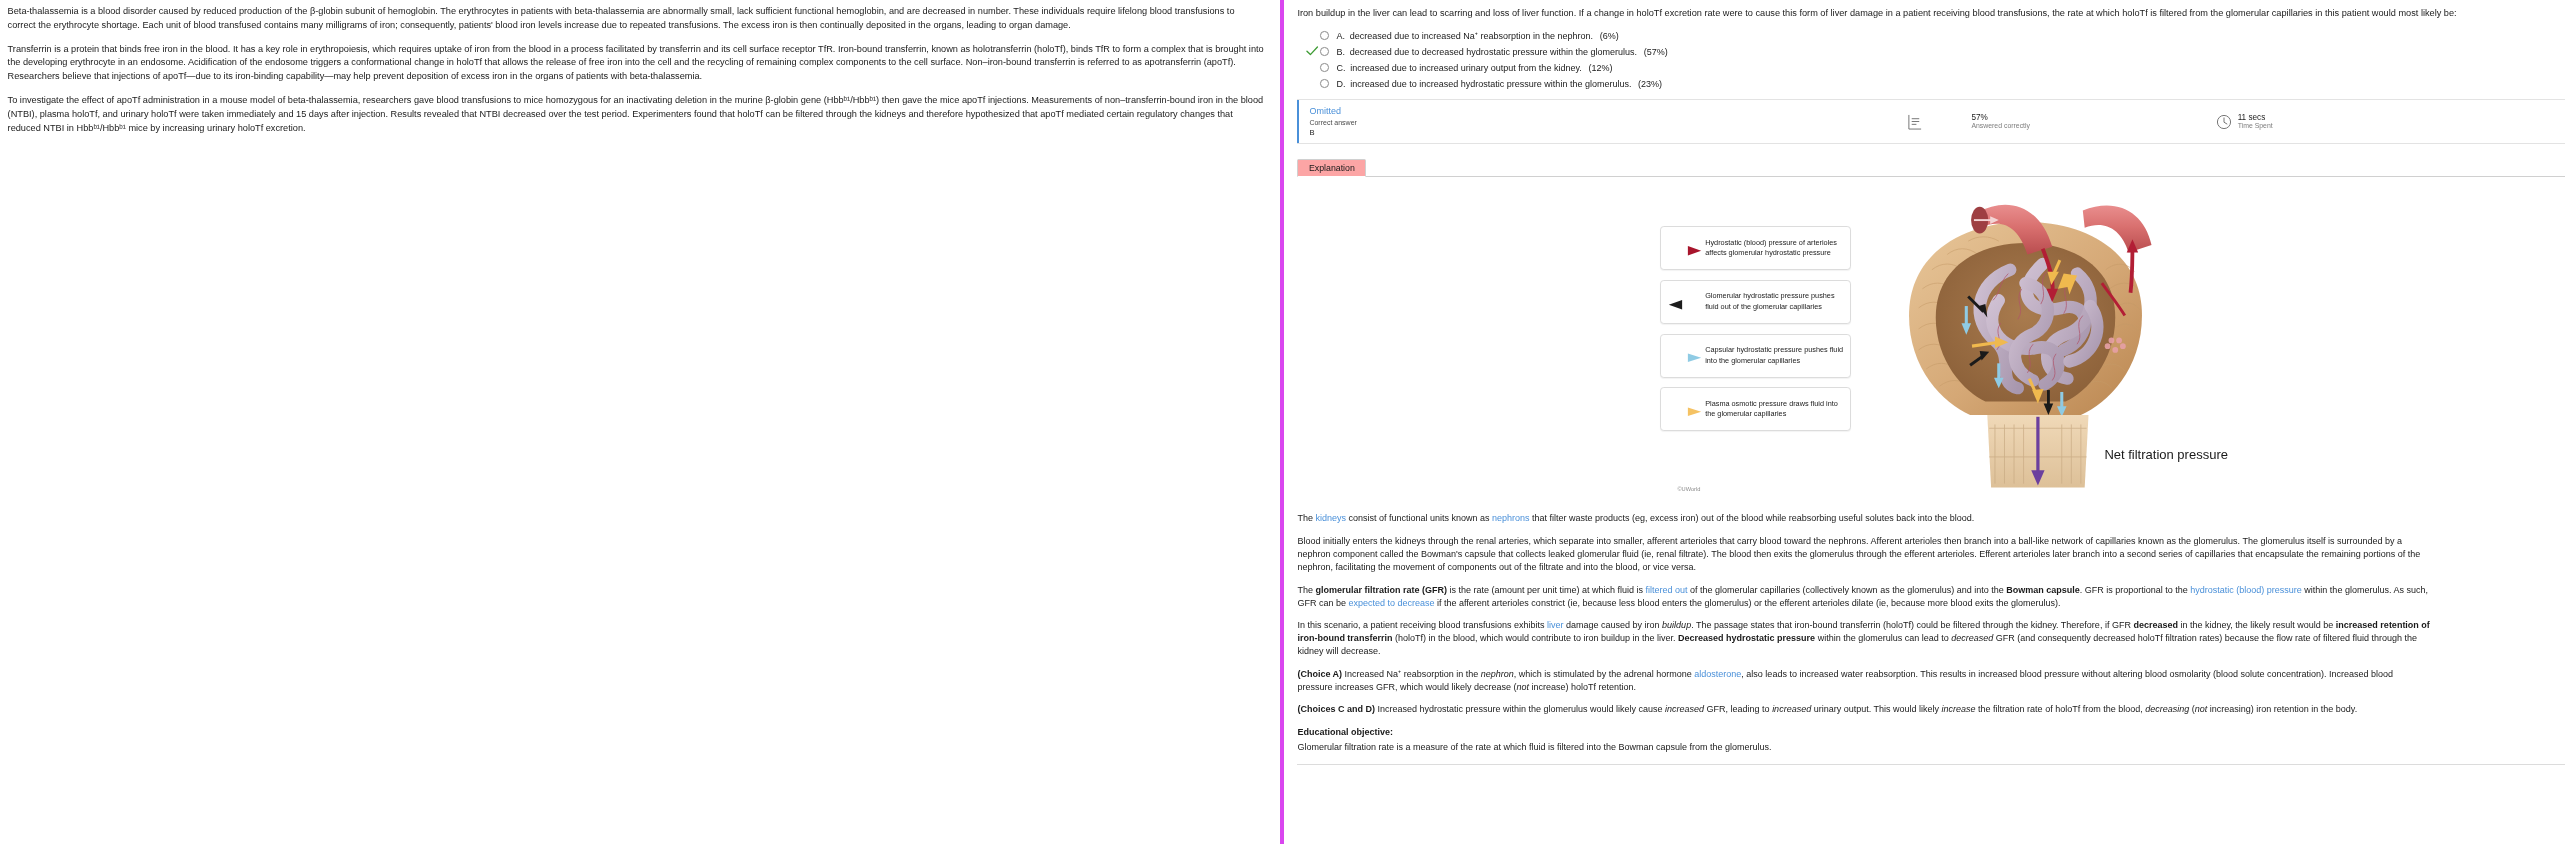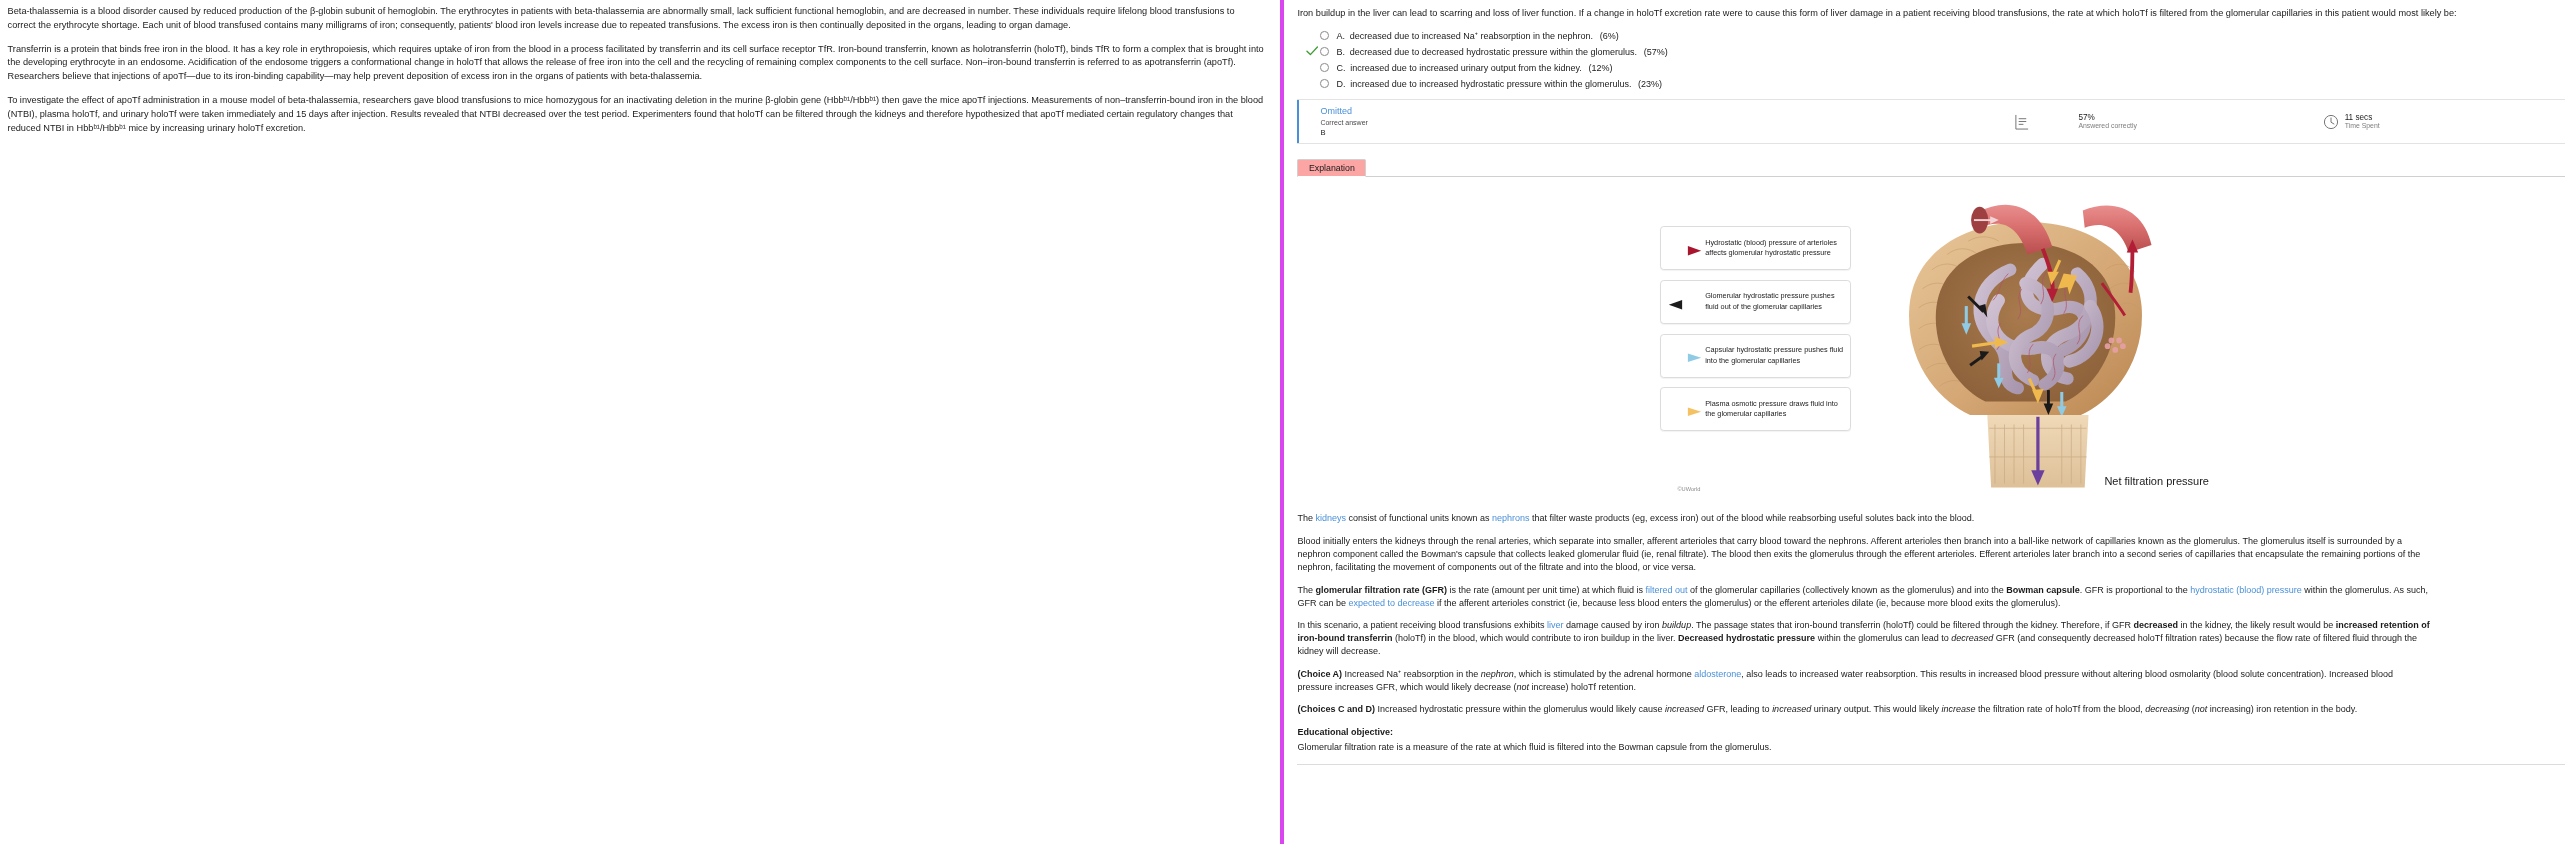--- a/index.html
+++ b/index.html
@@ -79,21 +79,21 @@
     border-bottom: 1px solid #e3e3e3;
     height: 45px;
     display: flex;
     align-items: center;
     position: relative;
   }
   .stats-accent {
     position: absolute; left: 0; top: 0; bottom: 0;
     width: 1.9px; background: #4a90d9;
   }
-  .stat-omitted { padding-left: 23px; width: 717px; }
+  .stat-omitted { padding-left: 12px; width: 610px; }
   .omitted-title { color: #4a90d9; font-size: 9px; line-height: 11.5px; }
   .omitted-sub { color: #4a4a4a; font-size: 7px; line-height: 9.6px; }
   .omitted-val { color: #1a1a1a; font-size: 7.6px; line-height: 9.6px; }
   .stat-block { display: flex; align-items: center; gap: 5.7px; }
   .stat-num { font-size: 8.2px; color: #1a1a1a; line-height: 9.6px; }
   .stat-lbl { font-size: 6.9px; color: #7d7d7d; line-height: 8.6px; }
   .stat-2 { margin-left: 0; gap: 48px; }
   .stat-3 { margin-left: 186px; }
 
   
@@ -140,22 +140,22 @@
     padding: 5.7px 6.7px 5.7px 3.8px;
     margin-bottom: 9.6px;
     min-height: 44px;
   }
   .legend-arrow { flex: 0 0 40px; height: 11.5px; position: relative; }
   .legend-text { font-size: 7.3px; line-height: 10.7px; color: #222; }
 
   .kidney-art { position: absolute; left: 568px; top: 19px; width: 363px; height: 296px; }
   .netlabel {
     position: absolute;
-    left: 807px; top: 293px;
-    font-size: 11px; color: #1a1a1a;
+    left: 807px; top: 265px;
+    font-size: 13px; color: #1a1a1a;
   }
   .uworld-mark {
     position: absolute;
     left: 380px; top: 304px;
     font-size: 5.7px; color: #8c8c8c;
   }
 
   
   .explain { margin-top: 0px; }
   .explain p {

